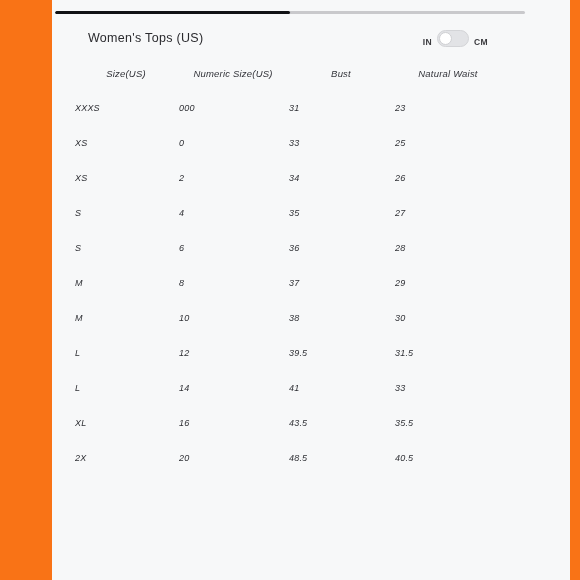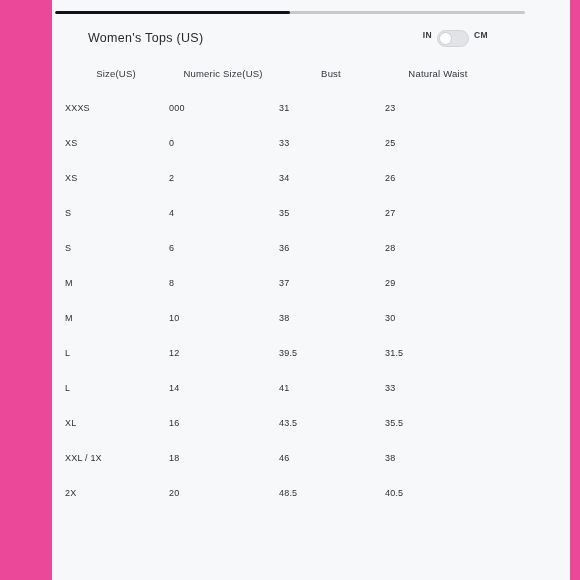--- a/index.html
+++ b/index.html
@@ -12,21 +12,21 @@
     height: 580px;
     background: #ffffff;
     font-family: "Liberation Sans", sans-serif;
     overflow: hidden;
   }
 
   #screen {
     position: relative;
     width: 580px;
     height: 580px;
-    background: #ec4899;
+    background: #f97316;
     overflow: hidden;
   }
 
   
   .panel {
     position: absolute;
     left: 52px;
     top: 0;
     width: 518px;
     height: 580px;
@@ -64,21 +64,21 @@
   }
   .chart-title {
     font-size: 12.5px;
     color: #2a2a2e;
     letter-spacing: .3px;
     white-space: nowrap;
   }
 
   .unit-toggle {
     display: flex;
-    align-items: flex-start;
+    align-items: flex-end;
     gap: 5px;
   }
   .unit-label {
     font-size: 8.5px;
     font-weight: bold;
     color: #3a3a3e;
     letter-spacing: .4px;
   }
   .switch {
     position: relative;
@@ -97,25 +97,26 @@
     height: 13px;
     border-radius: 50%;
     background: #ffffff;
     border: 1px solid #cfd0d3;
     box-sizing: border-box;
   }
 
   
   .size-table {
     position: absolute;
-    left: 64px;
+    left: 74px;
     top: 62px;
     width: 428px;
     border-collapse: collapse;
     table-layout: fixed;
+    font-style: italic;
   }
   .size-table col.c-size   { width: 104px; }
   .size-table col.c-num    { width: 110px; }
   .size-table col.c-bust   { width: 106px; }
   .size-table col.c-waist  { width: 108px; }
 
   .size-table th {
     font-size: 9.5px;
     font-weight: normal;
     color: #33343a;
@@ -227,26 +228,20 @@
           <td>41</td>
           <td>33</td>
         </tr>
         <tr>
           <td>XL</td>
           <td>16</td>
           <td>43.5</td>
           <td>35.5</td>
         </tr>
         <tr>
-          <td>XXL / 1X</td>
-          <td>18</td>
-          <td>46</td>
-          <td>38</td>
-        </tr>
-        <tr>
           <td>2X</td>
           <td>20</td>
           <td>48.5</td>
           <td>40.5</td>
         </tr>
       </tbody>
   </table>
 
 </div>
 

